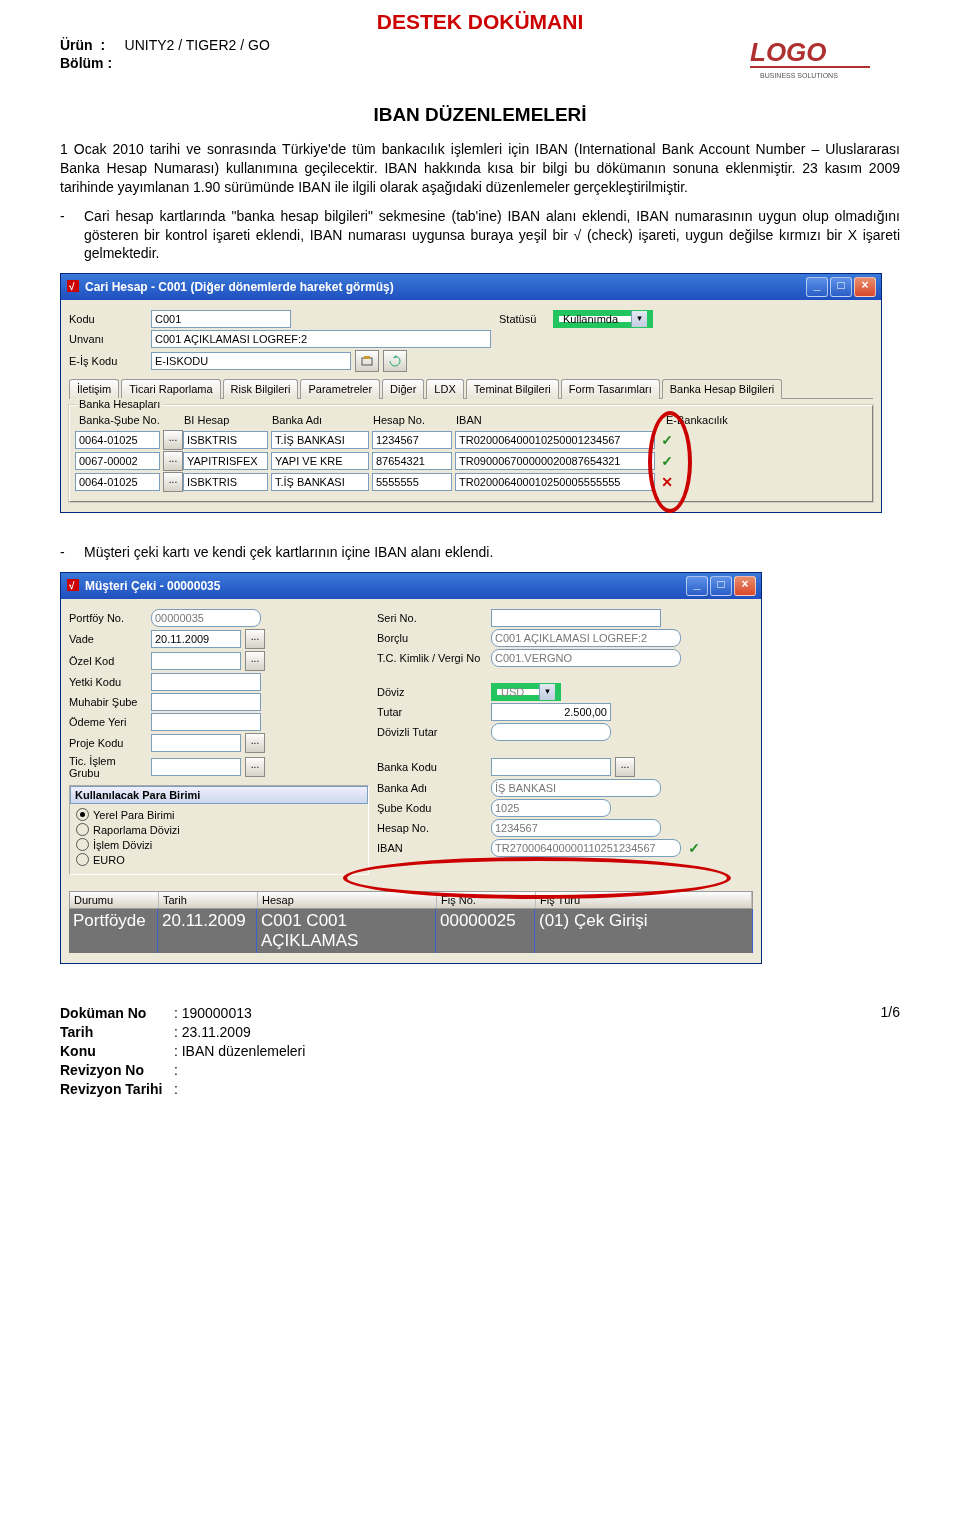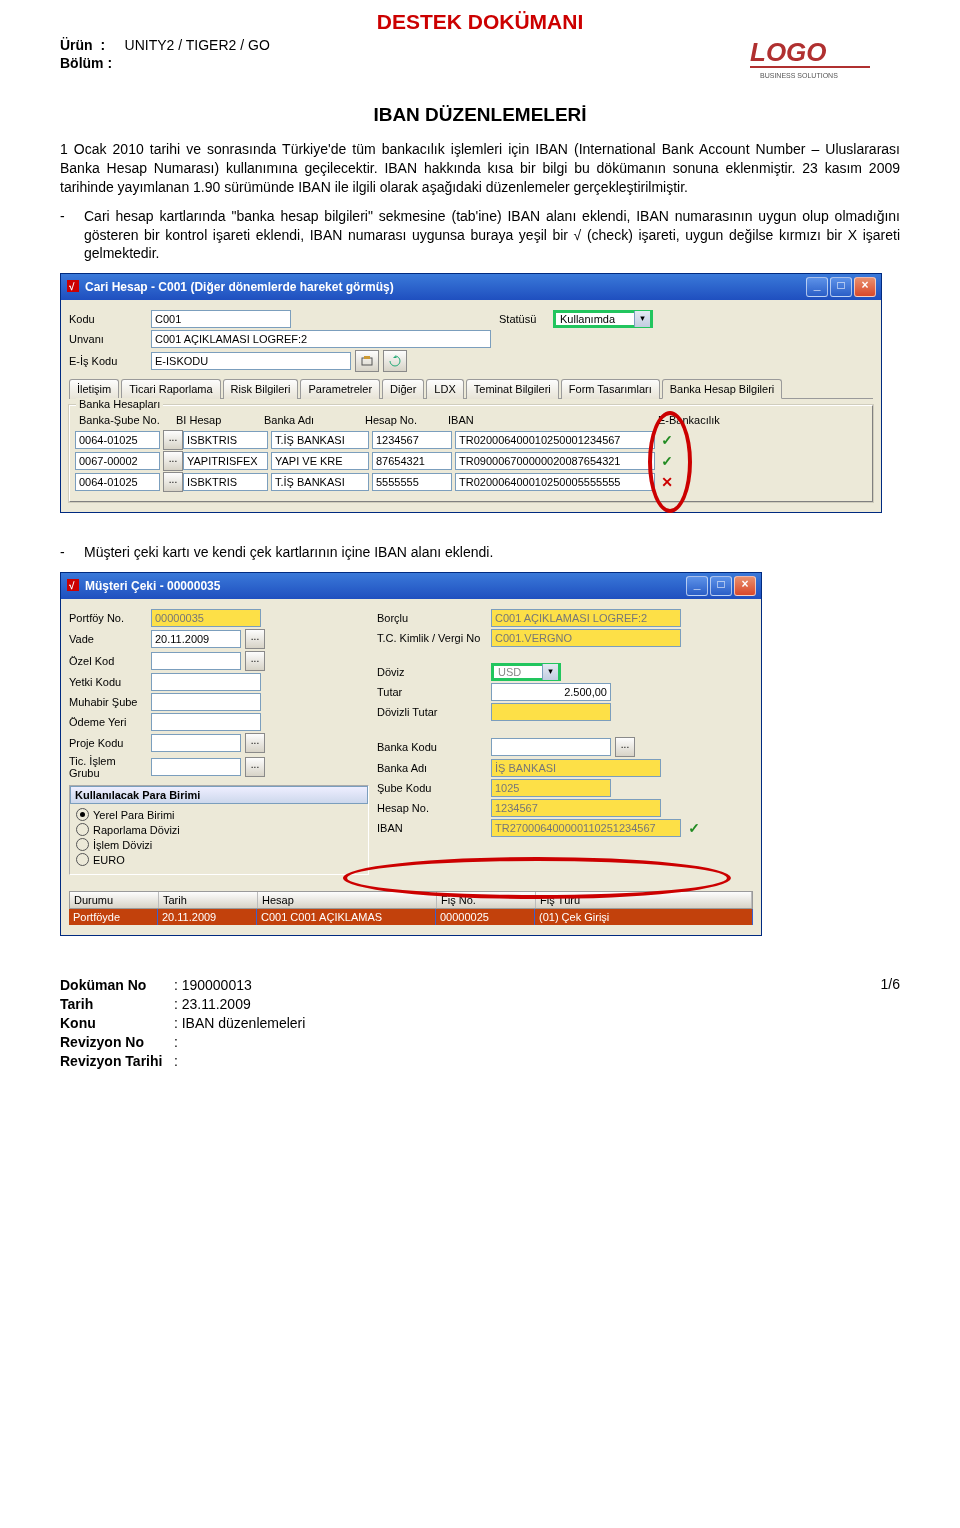--- a/index.html
+++ b/index.html
@@ -19,42 +19,42 @@
   .dialog { border:1px solid #002a80; font-family:Tahoma,Arial,sans-serif; background:#ece9d8; margin-top:10px; margin-bottom:10px; box-shadow:0 0 0 1px #9a9a9a inset; }
   .titlebar { background:linear-gradient(to bottom,#3a79d9,#1f4fbf); color:#fff; font-size:12px; font-weight:bold; padding:3px 5px; display:flex; justify-content:space-between; align-items:center; }
   .titlebar-left { display:flex; align-items:center; gap:5px; }
   .wnd-controls { display:flex; gap:2px; }
   .wnd-btn { width:20px; height:18px; border-radius:3px; border:1px solid rgba(255,255,255,0.6); background:linear-gradient(to bottom,#5d92e8,#2a5ec7); color:#fff; font-size:12px; line-height:14px; text-align:center; cursor:pointer; }
   .wnd-btn.close { background:linear-gradient(to bottom,#e88f6d,#d9482a); }
   .dlg-body { background:#ece9d8; padding:8px 8px 10px 8px; font-size:11px; }
   .frow { display:flex; align-items:center; margin:2px 0; gap:4px; }
   .flabel { width:78px; font-size:11px; color:#000; }
   .finput { border:1px solid #7b9ebd; background:#fff; font-size:11px; padding:1px 3px; height:18px; box-sizing:border-box; }
-  .finput.ro { background:#fde047; color:#777; }
+  .finput.ro { background:#ffffff; color:#777;border-radius:8px; }
   .dots-btn { width:18px; height:18px; border:1px solid #8a8a8a; background:linear-gradient(to bottom,#fdfdfd,#d7d3c7); font-size:10px; line-height:14px; text-align:center; cursor:pointer; }
   .icon-btn { width:22px; height:20px; border:1px solid #8a8a8a; background:linear-gradient(to bottom,#fdfdfd,#d7d3c7); display:inline-flex; align-items:center; justify-content:center; cursor:pointer; }
-  .combo { border:3px solid #22c55e; background:#fff; font-size:11px; height:18px; box-sizing:border-box; display:flex; align-items:center; }
+  .combo { border:6px solid #22c55e; background:#fff; font-size:11px; height:18px; box-sizing:border-box; display:flex; align-items:center; }
   .combo-text { padding:0 4px; flex:1; }
   .combo-arrow { width:15px; height:16px; border-left:1px solid #7b9ebd; background:linear-gradient(to bottom,#e4e9f2,#c2cde1); text-align:center; font-size:9px; cursor:pointer; line-height:15px; }
   .tabs { display:flex; border-bottom:1px solid #9a9a9a; margin-top:6px; }
   .tab { font-size:11px; padding:3px 7px 3px 7px; border:1px solid #9a9a9a; border-bottom:none; background:linear-gradient(to bottom,#fdfdfd,#e7e3d6); margin-right:2px; border-top-left-radius:3px; border-top-right-radius:3px; cursor:pointer; position:relative; top:1px; }
   .tab.active { background:#ece9d8; font-weight:normal; border-bottom:1px solid #ece9d8; }
   .banka-frame { border:1px solid #fff; border-bottom-color:#808080; border-right-color:#808080; box-shadow:0 0 0 1px #d0cdbd; margin-top:6px; padding:5px 5px 8px 5px; position:relative; }
   .frame-title { position:absolute; top:-8px; left:6px; background:#ece9d8; padding:0 3px; font-size:11px; }
   .banka-table-header { display:flex; font-size:11px; padding:3px 0 3px 4px; }
   .banka-row { display:flex; align-items:center; margin:1px 0; }
   .banka-row .finput { margin-right:3px; }
   
   .c-sube { width:85px; }
   .c-bikodu { width:85px; }
   .c-bankadi { width:98px; }
   .c-hesap { width:80px; }
   .c-iban { width:200px; }
   
-  .h-sube { width:97px; }
+  .h-sube { width:105px; }
   .h-bikodu { width:88px; }
   .h-bankadi { width:101px; }
   .h-hesap { width:83px; }
   .h-iban { width:210px; }
   .h-ebank { flex:1; }
   .check { color:#228b22; font-weight:bold; font-size:14px; width:18px; text-align:center; }
   .cross { color:#cc0000; font-weight:bold; font-size:14px; width:18px; text-align:center; }
   .red-circle { position:absolute; border:4px solid #c00; border-radius:50%; pointer-events:none; }
   
   .two-col { display:flex; gap:8px; }
@@ -62,21 +62,21 @@
   .colL { width:300px; }
   .colR { flex:1; }
   .para-frame { border:1px inset #fff; background:#ece9d8; padding:6px; margin-top:6px; }
   .para-frame-title { font-size:11px; background:linear-gradient(to bottom,#eef,#cdd8ec); border:1px solid #7b9ebd; padding:2px 4px; margin:-6px -6px 4px -6px; color:#000; font-weight:bold; }
   .radio-row { display:flex; align-items:center; font-size:11px; margin:2px 0; gap:4px; }
   .radio { width:11px; height:11px; border:1px solid #555; border-radius:50%; display:inline-flex; align-items:center; justify-content:center; }
   .radio.on::after { content:""; width:5px; height:5px; background:#000; border-radius:50%; }
   .bottom-grid { margin-top:16px;border-radius:10px; }
   .grid-header { display:flex; background:linear-gradient(to bottom,#fdfdfd,#d7d3c7); border:1px solid #9a9a9a; font-size:11px; }
   .grid-header div { border-right:1px solid #bbb; padding:2px 4px; }
-  .grid-row { display:flex; background:#c2410c; color:#fff; font-size:11px; }
+  .grid-row { display:flex; background:#737373; color:#fff; font-size:17px; }
   .grid-row div { padding:2px 4px; border-right:1px solid #3b60ce; }
   .gc-durum{width:80px;} .gc-tarih{width:90px;} .gc-hesap{width:170px;} .gc-fisno{width:90px;} .gc-fisturu{flex:1;}
   
   .footer { margin-top:40px; font-size:14px; display:flex; justify-content:space-between; }
   .footer-left { line-height:1.35; }
   .footer-left b { font-weight:bold; display:inline-block; min-width:110px; }
   .ellipse { position:absolute; border:4px solid #c00; border-radius:50%; pointer-events:none; }
 </style>
 </head>
 <body>
@@ -287,20 +287,24 @@
                 <span>İşlem Dövizi</span>
               </div>
             <div class="radio-row">
                 <span class="radio"></span>
                 <span>EURO</span>
               </div>
           </div>
         </div>
         <div class="col colR">
           <div class="frow">
+              <span class="flabel" style="width:110px">Seri No.</span>
+              <input class="finput" style="width: 170px;">
+            </div>
+          <div class="frow">
               <span class="flabel" style="width:110px">Borçlu</span>
               <input class="finput ro" style="width: 190px;" value="C001 AÇIKLAMASI LOGREF:2">
             </div>
           <div class="frow">
               <span class="flabel" style="width:110px">T.C. Kimlik / Vergi No</span>
               <input class="finput ro" style="width: 190px;" value="C001.VERGNO">
             </div>
           <div style="height:12px"></div>
           <div class="frow">
               <span class="flabel" style="width:110px">Döviz</span>

